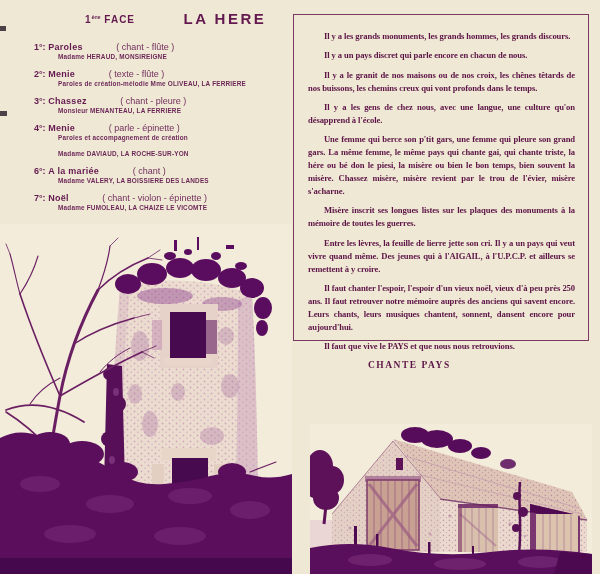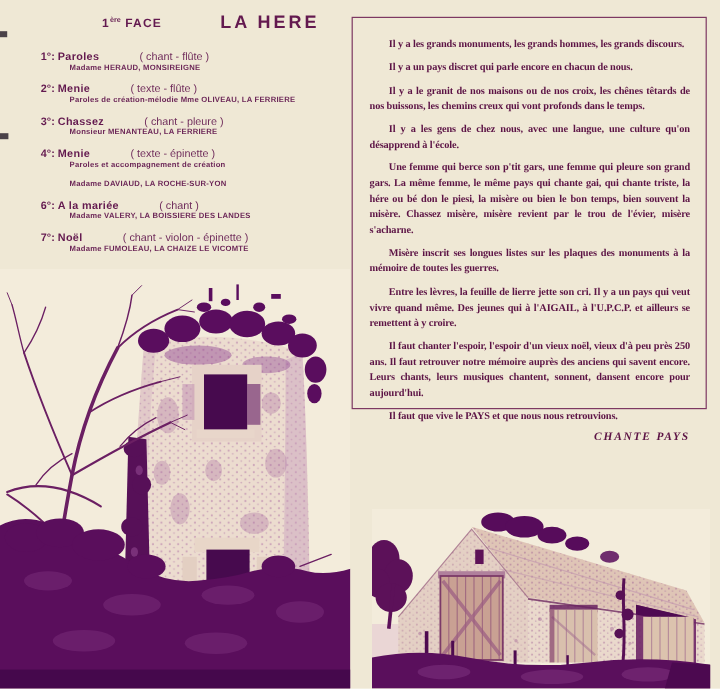--- a/index.html
+++ b/index.html
@@ -40,21 +40,21 @@
     font-weight:bold;
   }
   .essay-p{
     margin:0 0 6.5px 0;
     font-size:8.6px;line-height:12.9px;
     text-align:justify;text-indent:16px;
     letter-spacing:-0.1px;
   }
   .essay-sig{
     margin:4px 0 0 0;font-size:9.5px;letter-spacing:1.5px;
-    text-align:right;padding-left:60px;font-style:italic;
+    text-align:left;padding-left:60px;
   }
 
   .photo{position:absolute;display:block;}
   .photo.tower{left:0;top:224px;}
   .photo.barn{left:310px;top:424px;}
 </style>
 </head>
 <body>
 
 <div class="page">
@@ -92,21 +92,21 @@
         <span class="track-title">Chassez</span>
         <span class="track-detail">( chant - pleure )</span>
       </div>
       <div class="track-credit">Monsieur MENANTEAU, LA FERRIERE</div>
     </div>
 
     <div class="track">
       <div class="track-main">
         <span class="track-num">4°:</span>
         <span class="track-title">Menie</span>
-        <span class="track-detail">( texte - épinette )</span>
+        <span class="track-detail">( parle - épinette )</span>
       </div>
       <div class="track-credit">Paroles et accompagnement de création</div>
     </div>
 
     <div class="track">
       <div class="track-credit">Madame DAVIAUD, LA ROCHE-SUR-YON</div>
     </div>
 
     <div class="track">
       <div class="track-main">

